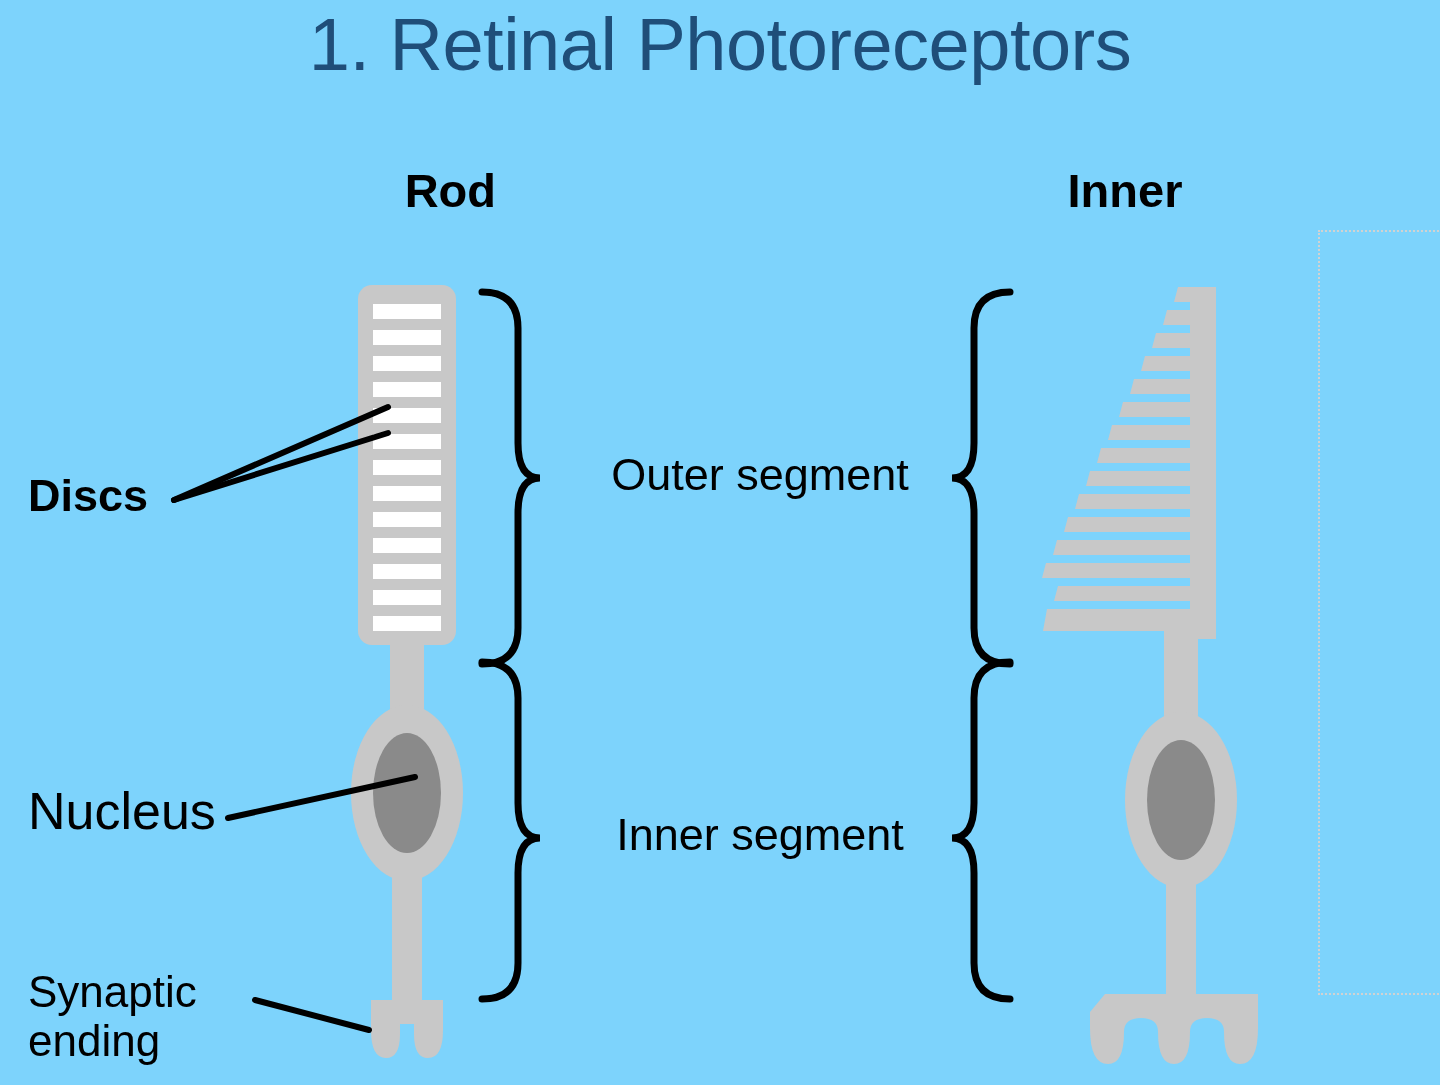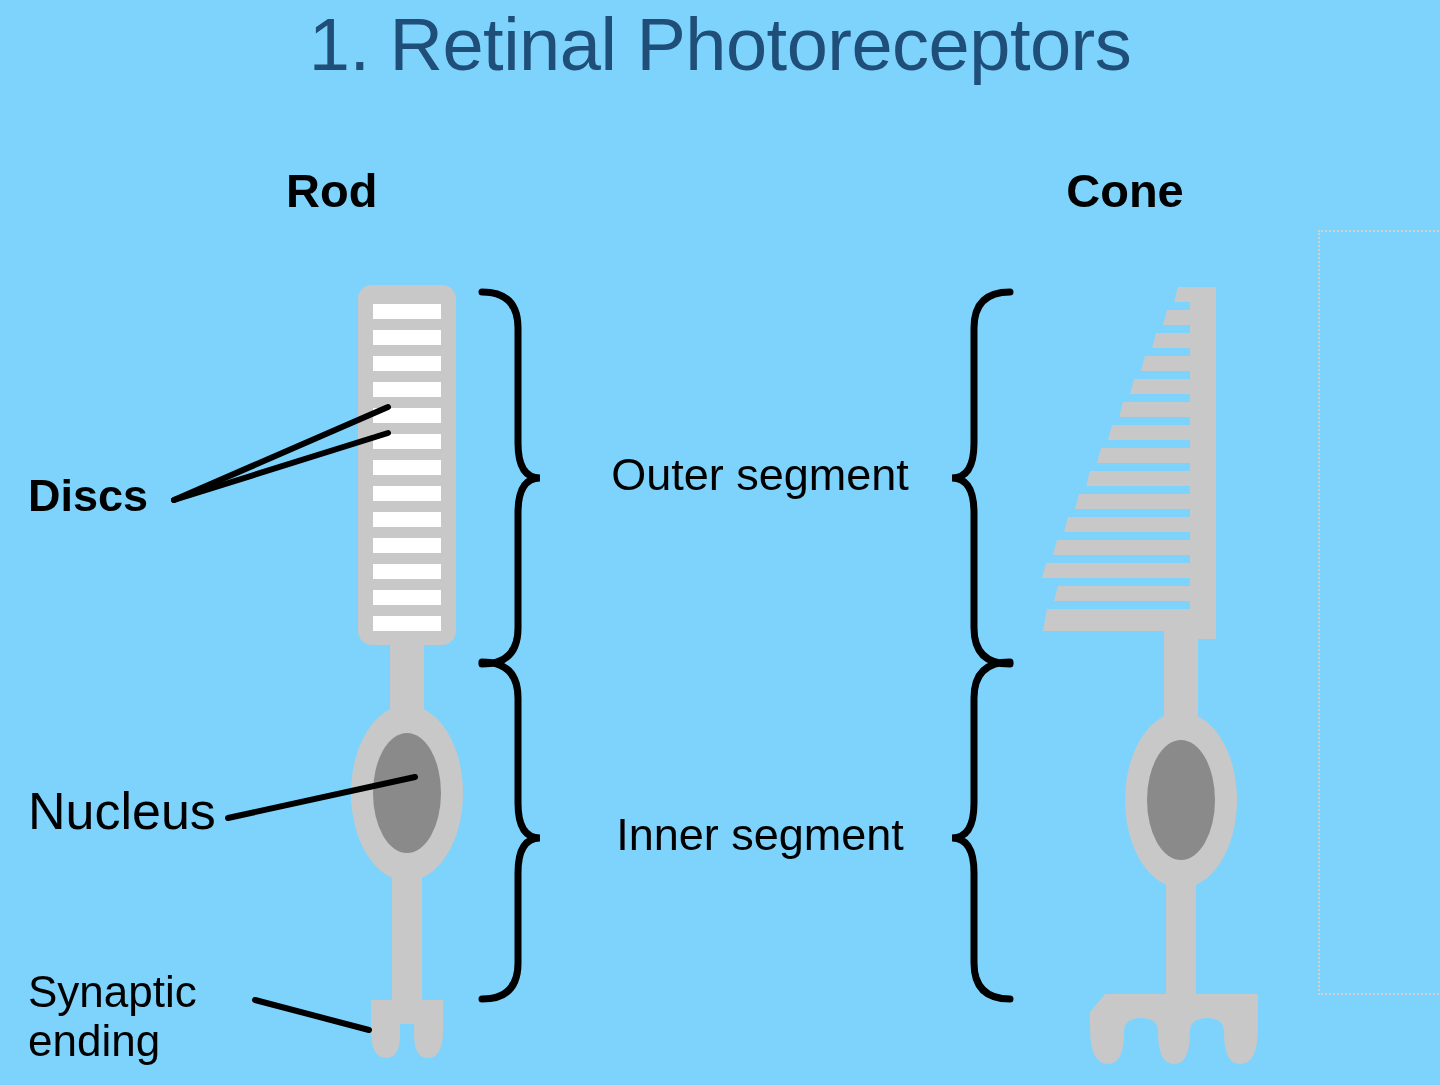--- a/index.html
+++ b/index.html
@@ -38,21 +38,21 @@
     text-align: center;
     font-size: 74px;
     line-height: 1.0;
     color: #1F4E79;
     letter-spacing: -0.5px;
   }
   #label-rod {
     left: 286px;
     top: 167px;
     width: 210px;
-    text-align: left;
+    text-align: right;
     font-size: 47px;
     font-weight: bold;
     line-height: 1.0;
   }
   #label-cone {
     left: 1000px;
     top: 167px;
     width: 250px;
     text-align: center;
     font-size: 47px;
@@ -106,21 +106,21 @@
 </style>
 </head>
 <body>
 
 <div id="slide">
 
   <div class="txt" id="page-title">1. Retinal Photoreceptors</div>
 
   <div class="txt" id="label-rod">Rod</div>
 
-  <div class="txt" id="label-cone">Cone</div>
+  <div class="txt" id="label-cone">Inner</div>
 
   <div class="txt" id="label-discs">Discs</div>
 
   <div class="txt" id="label-nucleus">Nucleus</div>
 
   <div class="txt" id="label-synaptic"><span>Synaptic</span>
 <span>ending</span></div>
 
   <div class="txt" id="label-inner-segment">Inner segment</div>
 

